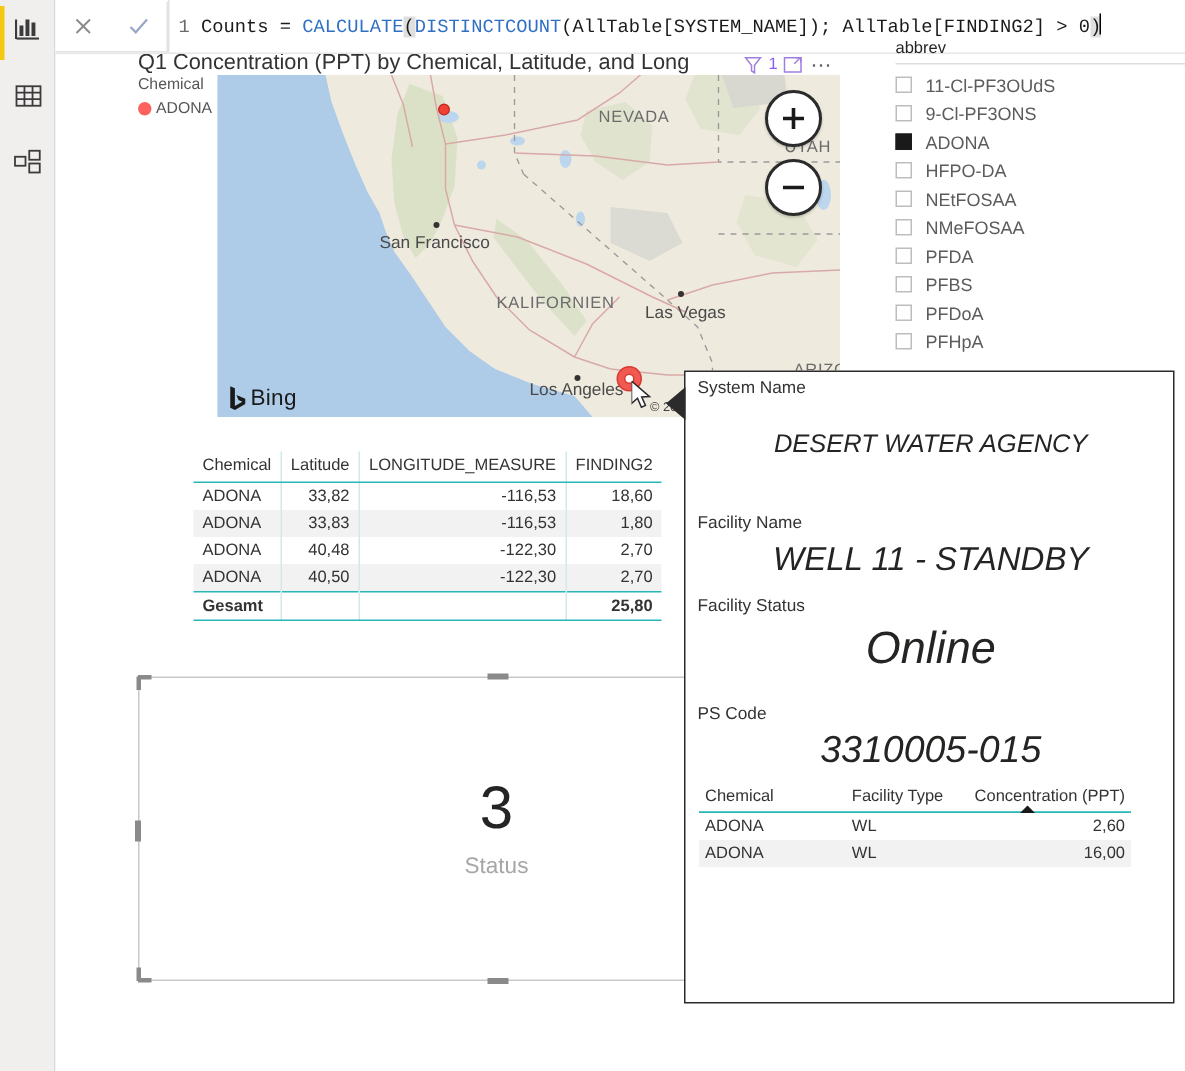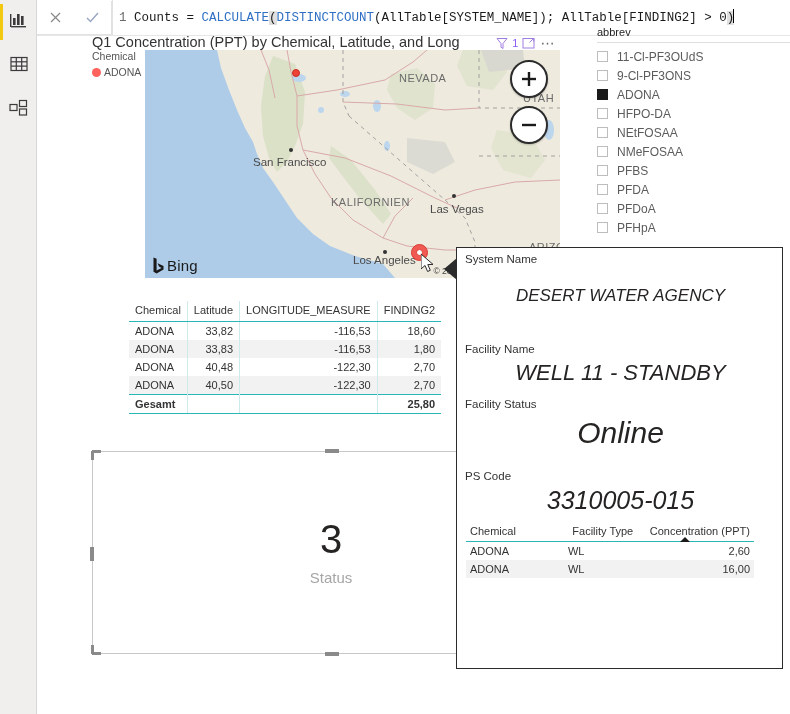--- a/index.html
+++ b/index.html
@@ -491,25 +491,25 @@
       <div class="sl-item">
         <span class="sl-box"></span>
         <span class="sl-lbl">NEtFOSAA</span>
       </div>
       <div class="sl-item">
         <span class="sl-box"></span>
         <span class="sl-lbl">NMeFOSAA</span>
       </div>
       <div class="sl-item">
         <span class="sl-box"></span>
+        <span class="sl-lbl">PFDA</span>
+      </div>
+      <div class="sl-item">
+        <span class="sl-box"></span>
         <span class="sl-lbl">PFBS</span>
-      </div>
-      <div class="sl-item">
-        <span class="sl-box"></span>
-        <span class="sl-lbl">PFDA</span>
       </div>
       <div class="sl-item">
         <span class="sl-box"></span>
         <span class="sl-lbl">PFDoA</span>
       </div>
       <div class="sl-item">
         <span class="sl-box"></span>
         <span class="sl-lbl">PFHpA</span>
       </div>
     </div>
@@ -536,21 +536,21 @@
     <div class="tt-field" style="left:8px; top:222px;">
       <div class="tt-cap">PS Code</div>
     </div>
     <div class="tt-val" style="position:absolute; left:0; top:238px; width:327px; font-size:25px;">3310005-015</div>
 
     <div class="tt-tbl">
       <table>
         <thead>
           <tr>
             <th style="width:34%;">Chemical</th>
-            <th style="width:27%;text-align:center;">Facility Type</th>
+            <th style="width:27%;">Facility Type</th>
             <th class="rt" style="width:39%;">
               <span>Concentration (PPT)</span>
               <span class="sort-caret"></span>
             </th>
           </tr>
         </thead>
         <tbody>
           <tr>
             <td>ADONA</td>
             <td>WL</td>

